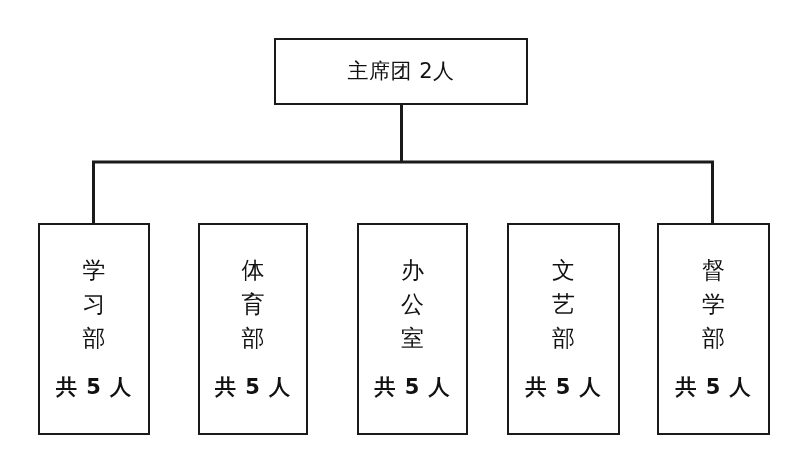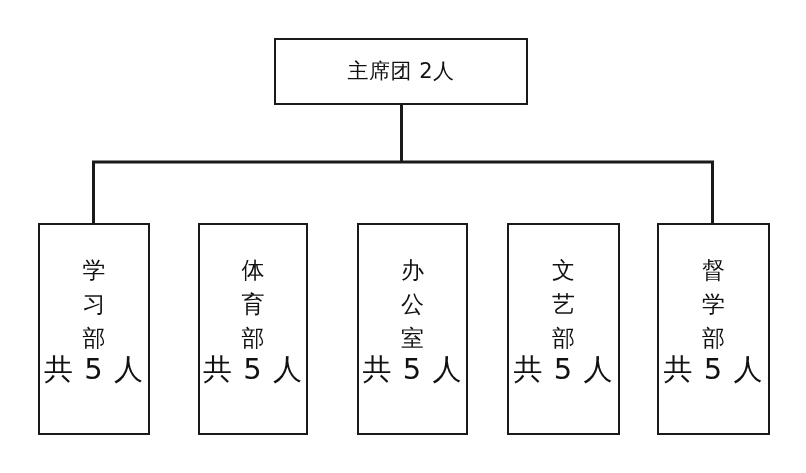--- a/index.html
+++ b/index.html
@@ -66,25 +66,27 @@
     text-align: center;
     color: #111111;
     display: flex;
     flex-direction: column;
     align-items: center;
   }
   .dept-name span {
     display: block;
   }
   .dept-count {
-    font-size: 29px;
+    margin-top: 22px;
+    font-size: 21px;
     line-height: 1;
     white-space: nowrap;
     letter-spacing: 1px;
     color: #111111;
+    font-weight: bold;
   }
 </style>
 </head>
 <body>
 
 <div id="canvas">
 
   <svg id="connectors" viewBox="0 0 806 473" width="806" height="473" xmlns="http://www.w3.org/2000/svg">
 
     <line x1="401.5" y1="105" x2="401.5" y2="163" stroke="#1a1a1a" stroke-width="3"></line>

